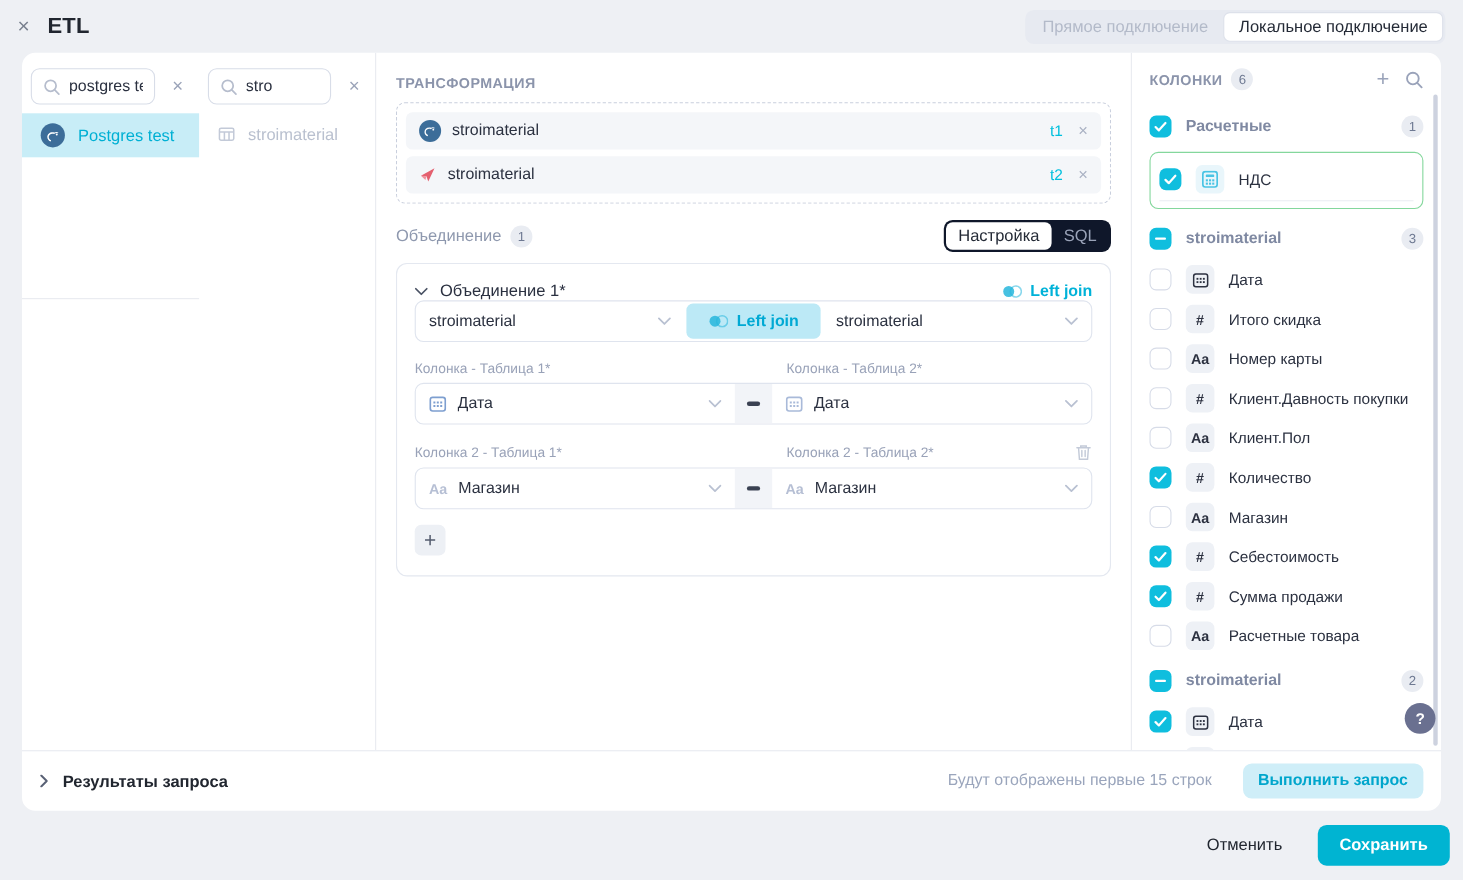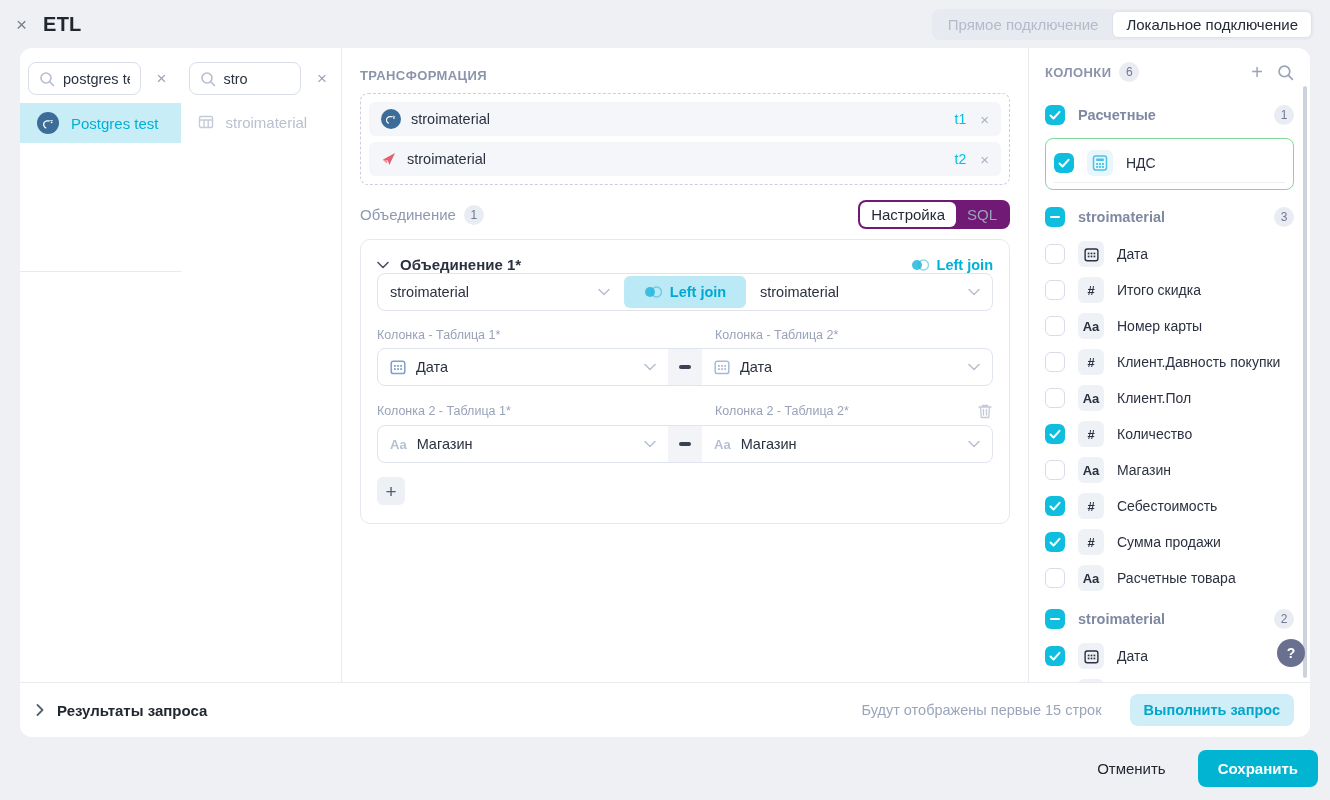--- a/index.html
+++ b/index.html
@@ -39,26 +39,26 @@
   .middle { flex:1; padding:20px 18px; min-width:0; }
   .sec-label { font-size:13px; font-weight:700; color:#8b94ab; letter-spacing:.4px; }
   .dashed-box { margin-top:10px; border:1px dashed #c9cfdd; border-radius:8px; padding:8px; display:flex; flex-direction:column; gap:6px; }
   .t-row { height:34px; background:#f4f6f9; border-radius:6px; display:flex; align-items:center; gap:10px; padding:0 12px; }
   .t-row .name { flex:1; font-size:14.5px; color:#2b3140; }
   .t-alias { color:#00c0de; font-size:14px; margin-right:4px; }
   .t-x { color:#a9b1c3; font-size:15px; cursor:pointer; }
   .join-head { display:flex; align-items:center; margin:15px 0 10px; }
   .join-head .jlabel { font-size:15px; color:#8e98ae; }
   .badge { min-width:20px; height:20px; border-radius:50%; background:#e9ecf2; color:#6e7992; font-size:12px; display:inline-flex; align-items:center; justify-content:center; margin-left:8px; padding:0 4px; }
-  .tabs { margin-left:auto; background:#701a75; border-radius:8px; padding:2px; display:flex; }
+  .tabs { margin-left:auto; background:#0f172a; border-radius:8px; padding:2px; display:flex; }
   .tab { font-size:15px; padding:4px 11px; border-radius:6px; color:#9aa3b8; cursor:pointer; }
   .tab.active { background:#fff; color:#242a36; }
   .join-card { border:1px solid #e4e8f0; border-radius:10px; padding:16px 16px 18px; }
   .card-head { display:flex; align-items:center; gap:11px; }
-  .card-title { font-size:15px; font-weight:700; color:#2a3040; }
+  .card-title { font-size:15px; font-weight:400; color:#2a3040; }
   .join-link { margin-left:auto; display:flex; align-items:center; gap:8px; color:#00b2d8; font-size:14.5px; font-weight:600; cursor:pointer; }
   .fld-labels { display:flex; align-items:center; margin:17px 0 6px; font-size:12.5px; color:#99a2b8; }
   .fld-labels .l1 { flex:0 0 338px; }
   .fld-labels .l2 { flex:1; }
   .fld-row { display:flex; align-items:stretch; border:1px solid #dfe4ee; border-radius:8px; height:38px; overflow:hidden; }
   .sel { flex:1; display:flex; align-items:center; gap:10px; padding:0 12px; cursor:pointer; min-width:0; }
   .sel .val { font-size:14.5px; color:#2b3140; white-space:nowrap; overflow:hidden; }
   .sel .chev { margin-left:auto; }
   .midbtn { width:122px; margin:2px; border-radius:6px; background:#bce9f6; color:#00a9d4; font-weight:600; font-size:14.5px; display:flex; align-items:center; justify-content:center; gap:8px; cursor:pointer; flex:none; }
   .eqbox { width:34px; background:#f2f4f8; display:flex; align-items:center; justify-content:center; flex:none; }

